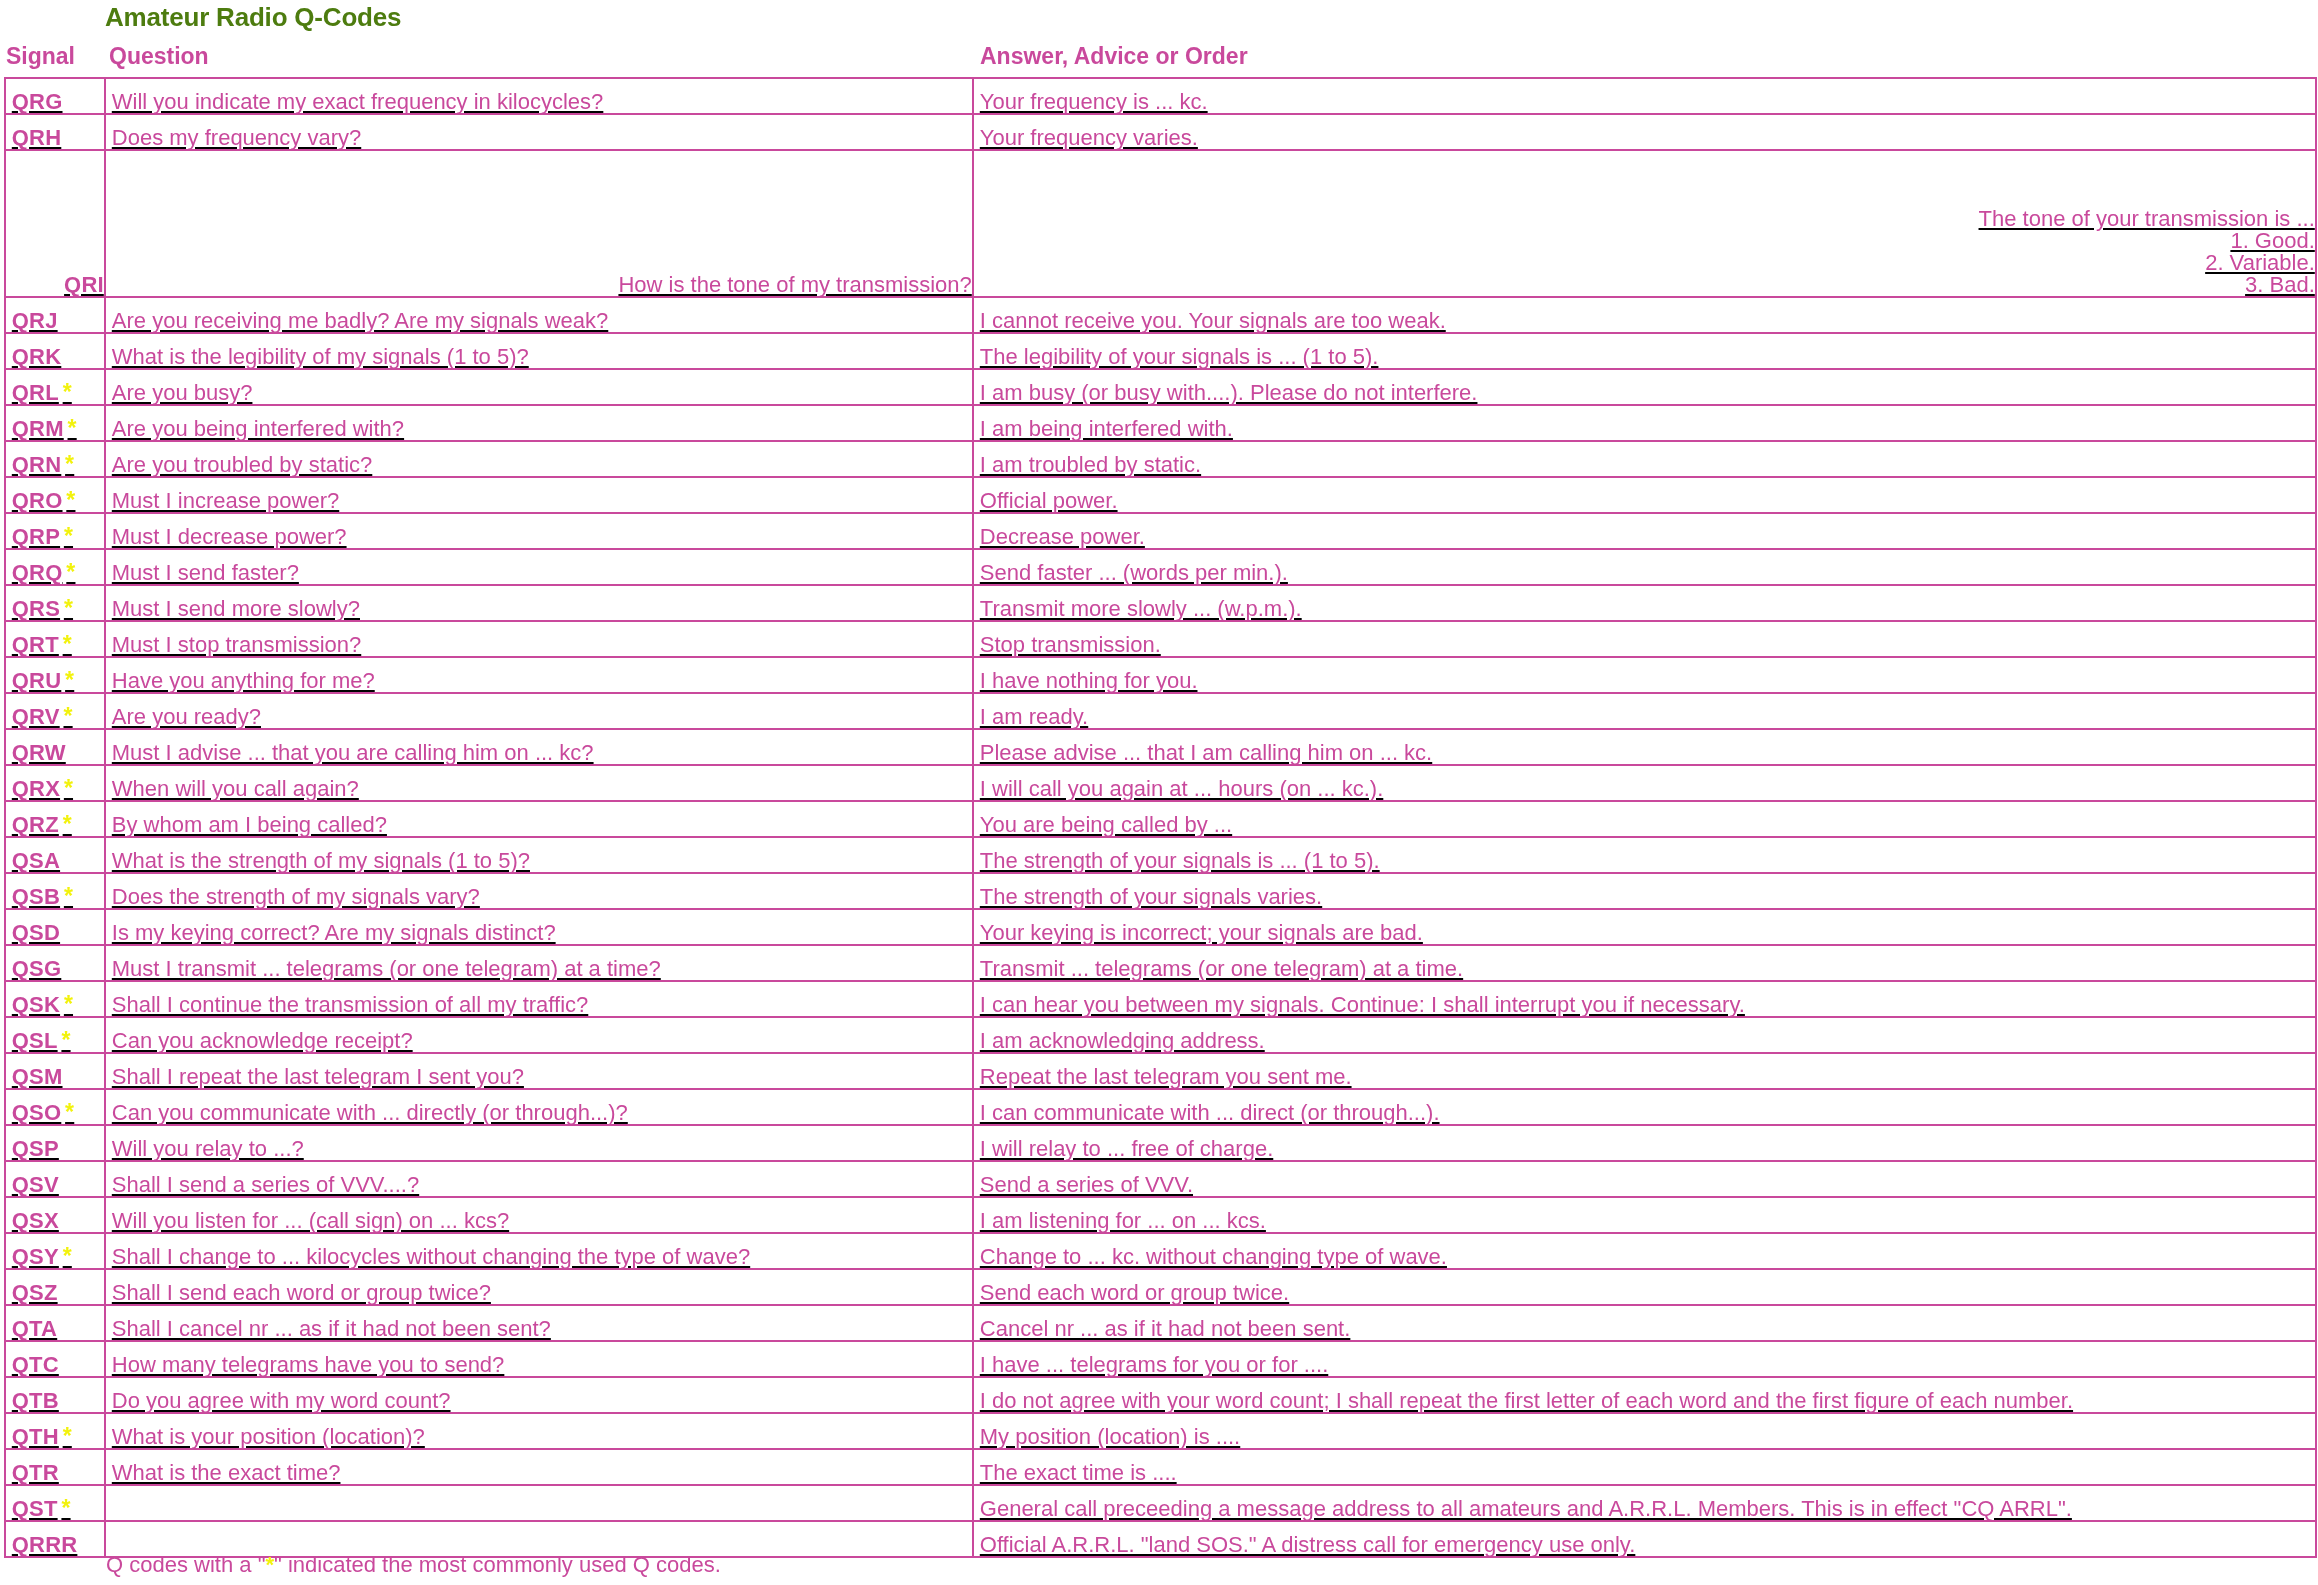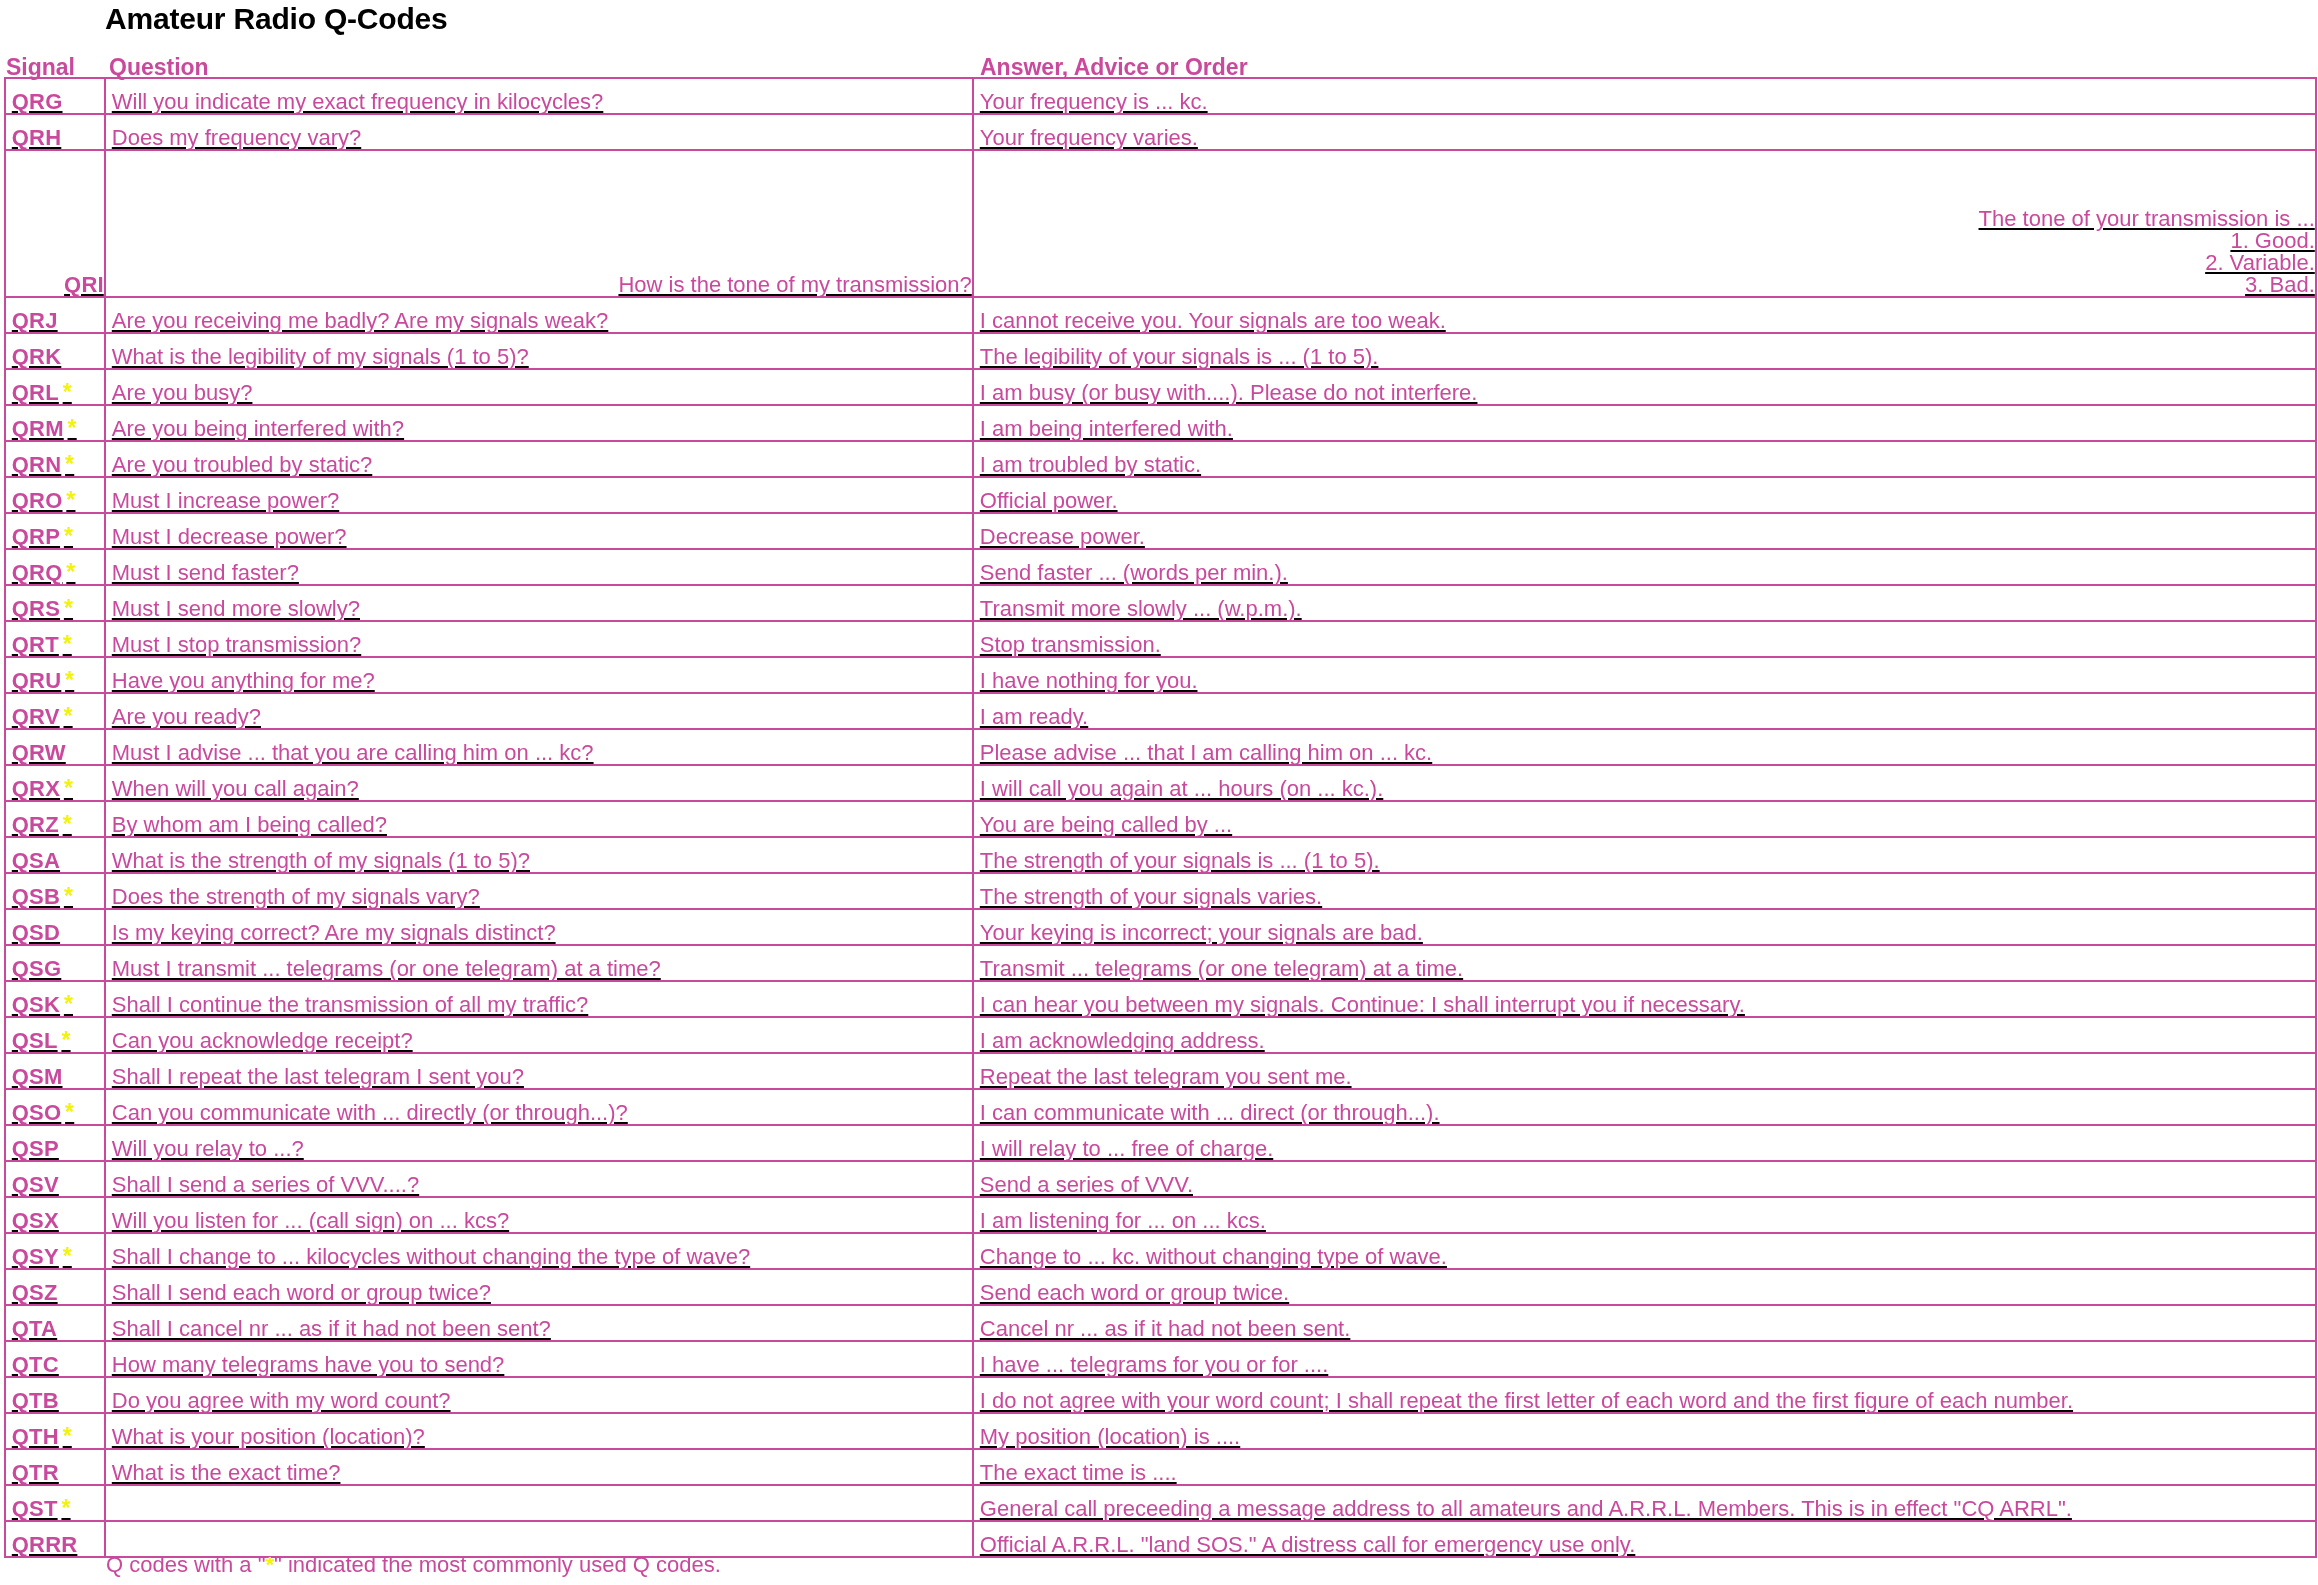--- a/index.html
+++ b/index.html
@@ -17,30 +17,30 @@
     position: relative;
     width: 2319px;
     height: 1585px;
     box-sizing: border-box;
     overflow: hidden;
   }
   .doc-title {
     position: absolute;
     left: 105px;
     top: 1.5px;
-    font-size: 30px;
-    font-weight: bold;
-    color: #000000;
+    font-size: 26px;
+    font-weight: bold;
+    color: #4d7c0f;
     letter-spacing: -0.2px;
     white-space: nowrap;
   }
   .col-headers {
     position: absolute;
     left: 0;
-    top: 54px;
+    top: 43px;
     width: 2192px;
     height: 32px;
   }
   .col-headers .ch {
     position: absolute;
     font-size: 23px;
     font-weight: bold;
     color: #C9499C;
     white-space: nowrap;
     top: 0;

